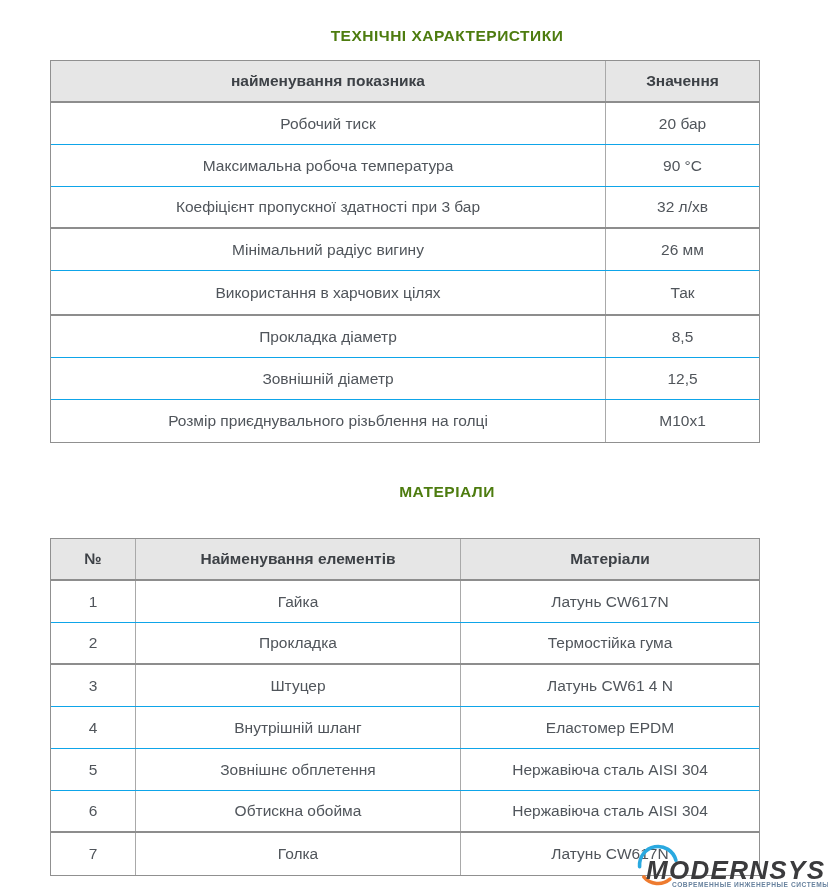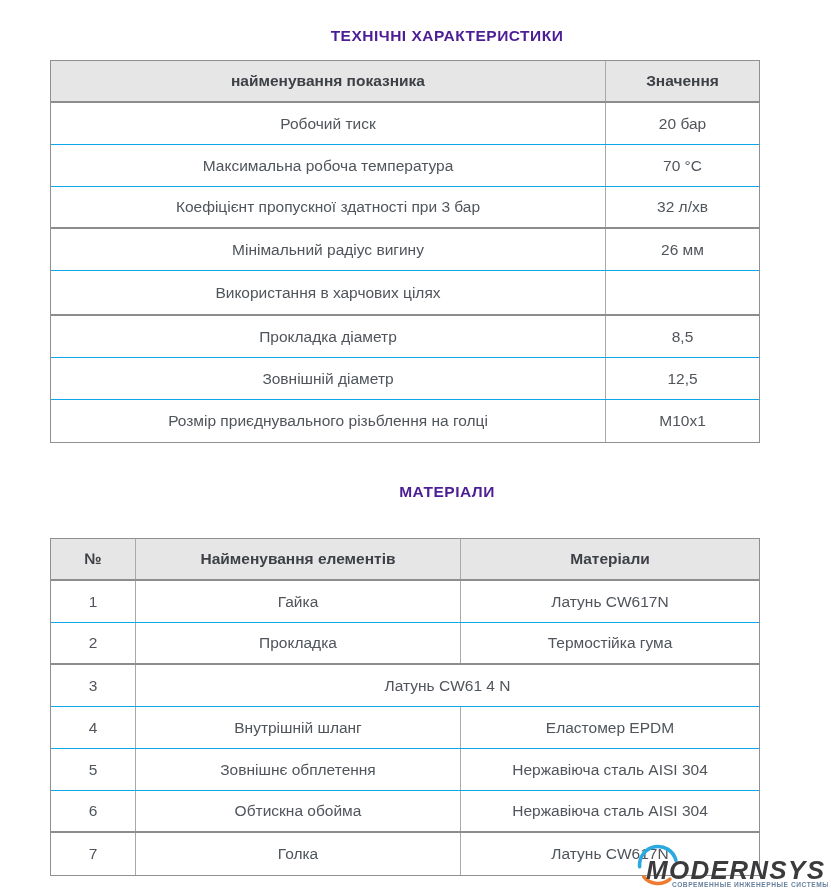--- a/index.html
+++ b/index.html
@@ -14,21 +14,21 @@
   }
 
   .doc-title {
     position:absolute;
     left:65px; width:710px;
     text-align:center;
     transform:translateX(27px);
     font-size:15.5px;
     font-weight:bold;
     letter-spacing:0.5px;
-    color:#4c1d95;
+    color:#4d7c0f;
   }
   #title-specs     { top:27px; }
   #title-materials { top:483px; }
 
   .tbl {
     position:absolute;
     left:50px; width:710px;
     border:1px solid #909090;
     background:#ffffff;
   }
@@ -125,32 +125,33 @@
         <div class="cell sp-c2">Значення</div>
       </div>
     </div>
     <div class="t-body">
         <div class="t-row">
           <div class="cell sp-c1 v-div">Робочий тиск</div>
           <div class="cell sp-c2">20 бар</div>
         </div>
         <div class="t-row">
           <div class="cell sp-c1 v-div">Максимальна робоча температура</div>
-          <div class="cell sp-c2">70 °C</div>
+          <div class="cell sp-c2">90 °C</div>
         </div>
         <div class="t-row">
           <div class="cell sp-c1 v-div">Коефіцієнт пропускної здатності при 3 бар</div>
           <div class="cell sp-c2">32 л/хв</div>
         </div>
         <div class="t-row">
           <div class="cell sp-c1 v-div">Мінімальний радіус вигину</div>
           <div class="cell sp-c2">26 мм</div>
         </div>
         <div class="t-row">
           <div class="cell sp-c1 v-div">Використання в харчових цілях</div>
+          <div class="cell sp-c2">Так</div>
         </div>
         <div class="t-row">
           <div class="cell sp-c1 v-div">Прокладка діаметр</div>
           <div class="cell sp-c2">8,5</div>
         </div>
         <div class="t-row">
           <div class="cell sp-c1 v-div">Зовнішній діаметр</div>
           <div class="cell sp-c2">12,5</div>
         </div>
         <div class="t-row">
@@ -176,20 +177,21 @@
           <div class="cell mt-c2 v-div">Гайка</div>
           <div class="cell mt-c3">Латунь CW617N</div>
         </div>
         <div class="t-row">
           <div class="cell mt-c1 v-div">2</div>
           <div class="cell mt-c2 v-div">Прокладка</div>
           <div class="cell mt-c3">Термостійка гума</div>
         </div>
         <div class="t-row">
           <div class="cell mt-c1 v-div">3</div>
+          <div class="cell mt-c2 v-div">Штуцер</div>
           <div class="cell mt-c3">Латунь CW61 4 N</div>
         </div>
         <div class="t-row">
           <div class="cell mt-c1 v-div">4</div>
           <div class="cell mt-c2 v-div">Внутрішній шланг</div>
           <div class="cell mt-c3">Еластомер EPDM</div>
         </div>
         <div class="t-row">
           <div class="cell mt-c1 v-div">5</div>
           <div class="cell mt-c2 v-div">Зовнішнє обплетення</div>

